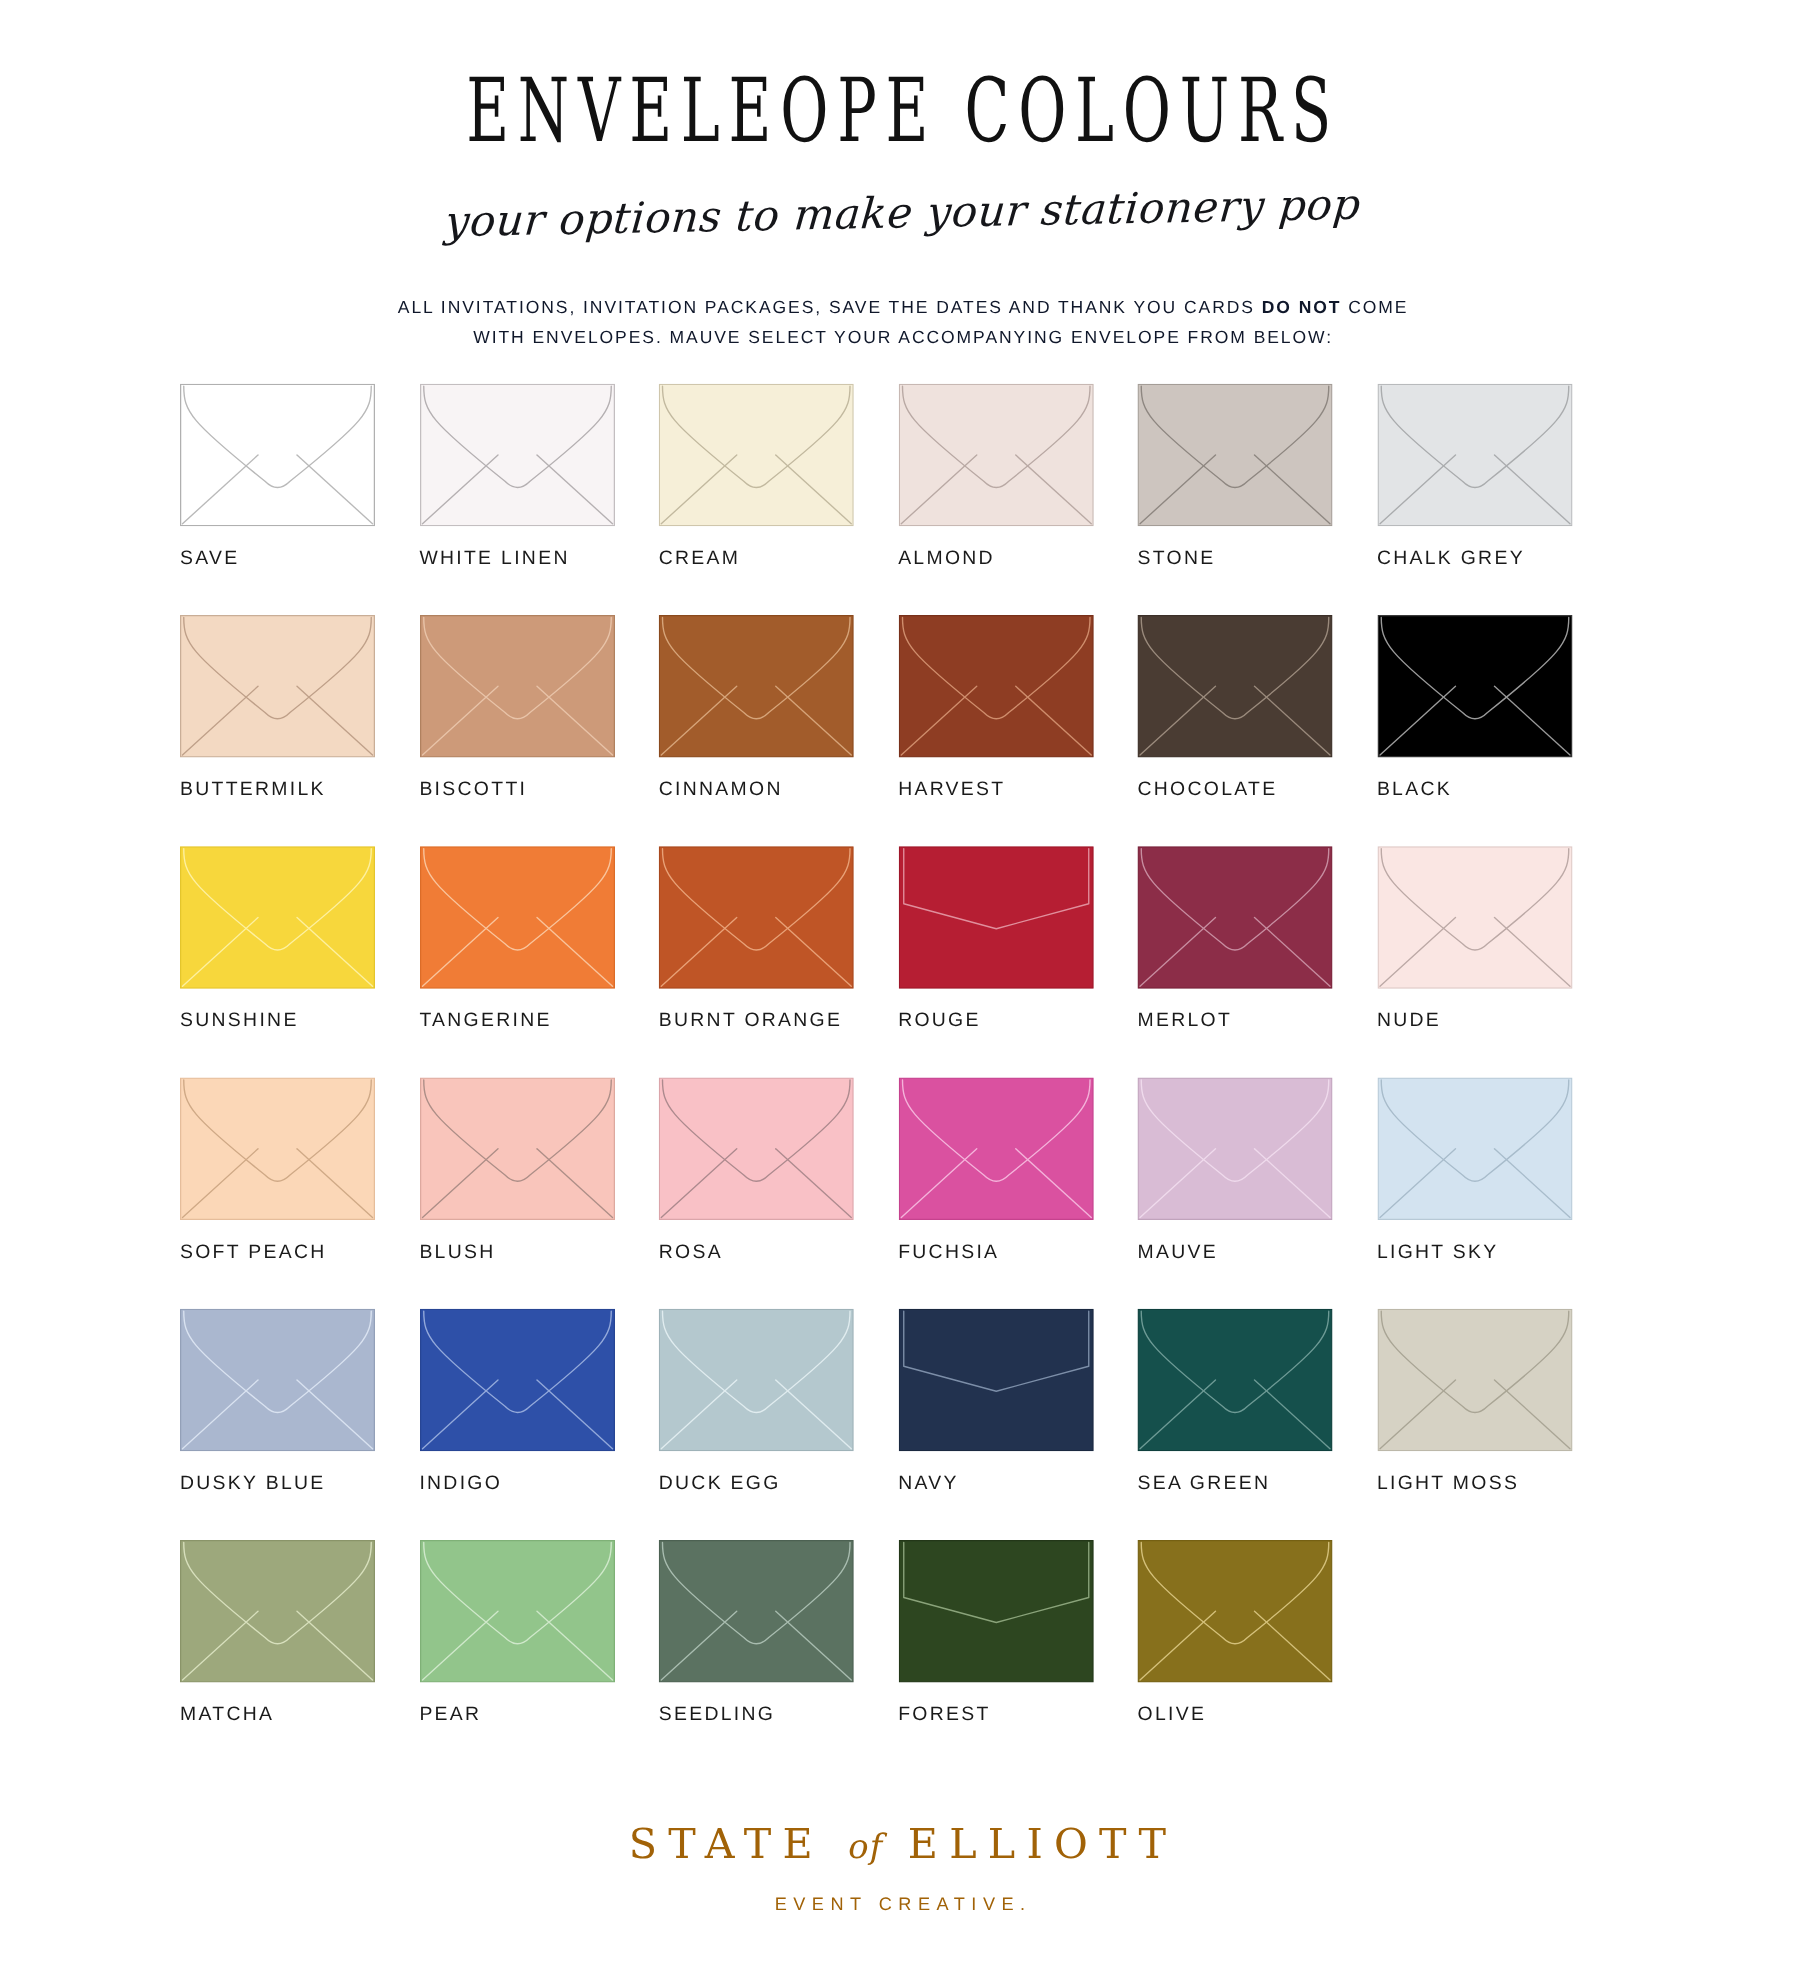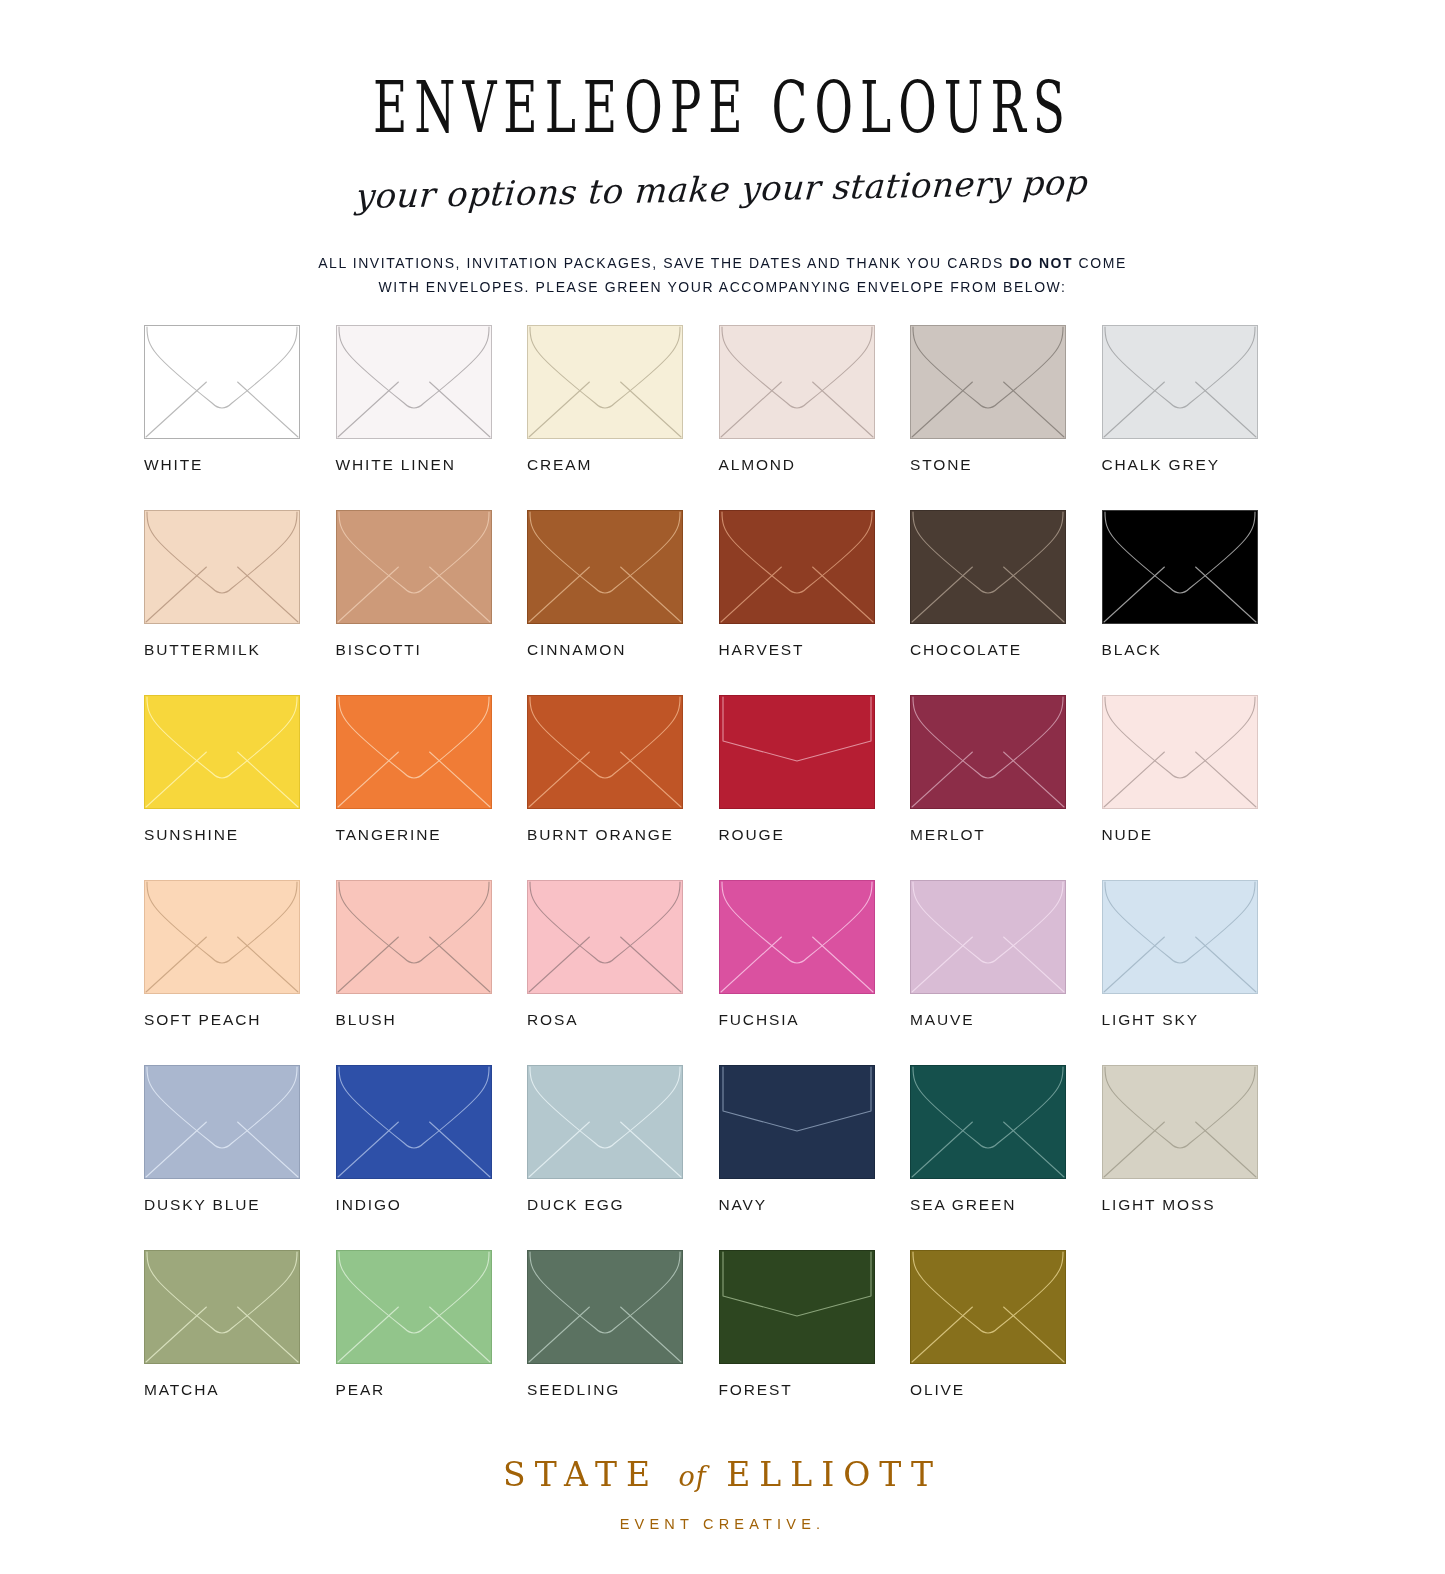--- a/index.html
+++ b/index.html
@@ -13,21 +13,21 @@
     height: 1574px;
     font-family: "Liberation Sans", sans-serif;
     color: #1a1a1a;
     overflow: hidden;
     position: relative;
   }
 
   
   .header {
     text-align: center;
-    padding-top: 72px;
+    padding-top: 54px;
   }
   .page-title {
     font-family: "DejaVu Serif", serif;
     font-size: 47px;
     letter-spacing: 7px;
     font-weight: 400;
     color: #111;
     line-height: 1.0;
     transform: scaleY(1.5);
     transform-origin: center top;
@@ -113,35 +113,35 @@
   }
 </style>
 </head>
 <body>
 
 <div class="header">
   <div class="page-title">ENVELEOPE COLOURS</div>
   <div class="tagline">your options to make your stationery pop</div>
   <div class="intro">
     <span>ALL INVITATIONS, INVITATION PACKAGES, SAVE THE DATES AND THANK YOU CARDS </span><b>DO NOT</b><span> COME</span><br>
-    <span>WITH ENVELOPES. PLEASE GREEN YOUR ACCOMPANYING ENVELOPE FROM BELOW:</span>
+    <span>WITH ENVELOPES. MAUVE SELECT YOUR ACCOMPANYING ENVELOPE FROM BELOW:</span>
   </div>
 </div>
 
 <div class="grid" id="swatch-grid">
     <div class="swatch">
       <div class="env-wrap">
         <svg class="env-svg" viewBox="0 0 156 114">
           <rect x="0.5" y="0.5" width="155" height="113" fill="#ffffff" stroke="#b0b0b0" stroke-width="1"></rect>
           <path d="M 3 2 C 3 22 8 30 68 78 Q 78 88 88 78 C 148 30 153 22 153 2" fill="none" stroke="#b9b9b9" stroke-width="1.1" stroke-linejoin="round" stroke-linecap="round"></path>
           <path d="M 2 112 L 62.400000000000006 57" fill="none" stroke="#b9b9b9" stroke-width="1.1" stroke-linejoin="round" stroke-linecap="round"></path>
           <path d="M 154 112 L 93.6 57" fill="none" stroke="#b9b9b9" stroke-width="1.1" stroke-linejoin="round" stroke-linecap="round"></path>
         </svg>
       </div>
-      <div class="env-label">WHITE</div>
+      <div class="env-label">SAVE</div>
     </div>
     <div class="swatch">
       <div class="env-wrap">
         <svg class="env-svg" viewBox="0 0 156 114">
           <rect x="0.5" y="0.5" width="155" height="113" fill="#f8f4f5" stroke="#c3bec0" stroke-width="1"></rect>
           <path d="M 3 2 C 3 22 8 30 68 78 Q 78 88 88 78 C 148 30 153 22 153 2" fill="none" stroke="#b5b0b2" stroke-width="1.1" stroke-linejoin="round" stroke-linecap="round"></path>
           <path d="M 2 112 L 62.400000000000006 57" fill="none" stroke="#b5b0b2" stroke-width="1.1" stroke-linejoin="round" stroke-linecap="round"></path>
           <path d="M 154 112 L 93.6 57" fill="none" stroke="#b5b0b2" stroke-width="1.1" stroke-linejoin="round" stroke-linecap="round"></path>
         </svg>
       </div>

